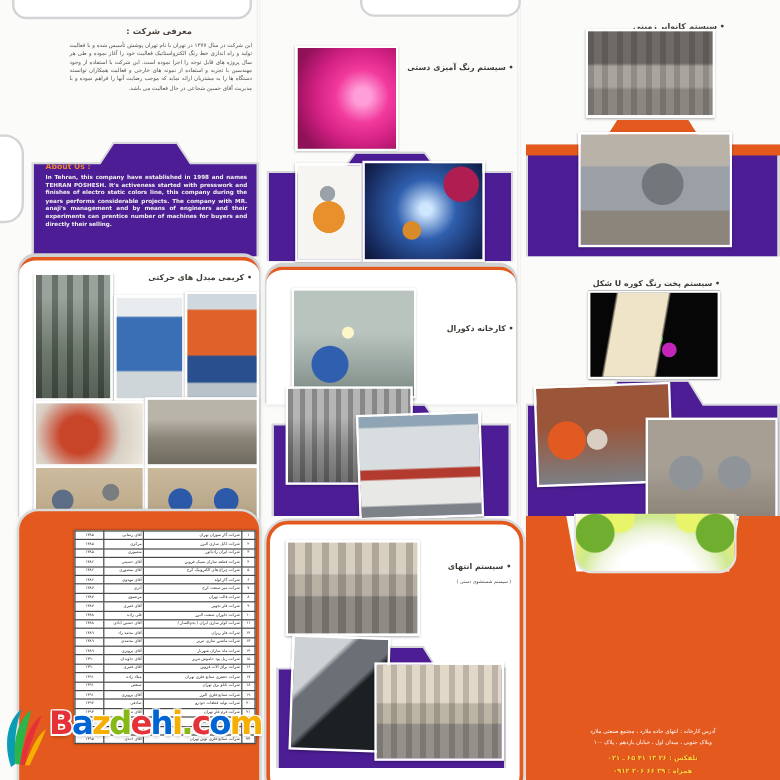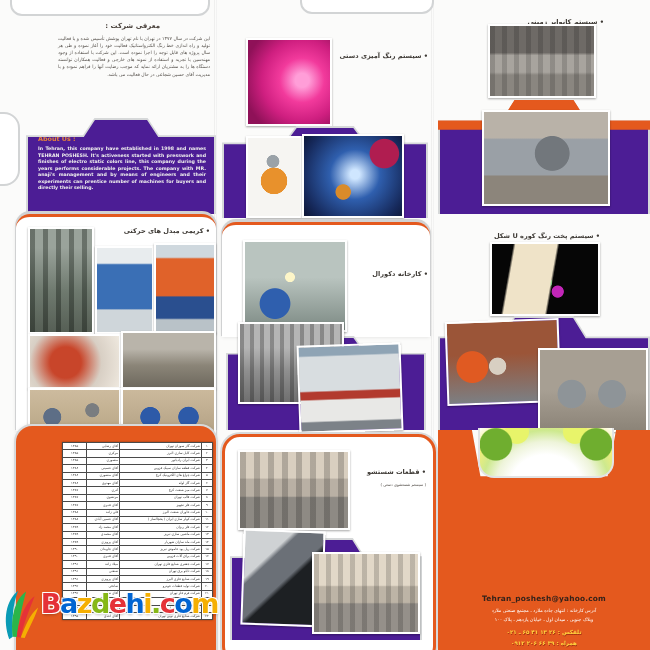--- a/index.html
+++ b/index.html
@@ -333,21 +333,21 @@
   <div class="h-fa" style="left:348px;top:270px;width:80px;">• کارخانه دکورال</div>
 
   <div class="tabup-outer" style="left:226px;top:336px;width:200px;height:94px;">
     <div class="tabup-inner"></div>
   </div>
   <div class="photo p-steelbw" style="left:238px;top:322px;width:102px;height:78px;"></div>
   <div class="photo p-redoven" style="left:298px;top:344px;width:100px;height:84px;transform:rotate(-2deg);"></div>
 
   <div class="mid-bottom-panel" style="left:222px;top:434px;width:208px;height:224px;"></div>
   <div class="photo p-factory" style="left:238px;top:450px;width:108px;height:76px;"></div>
-  <div class="h-fa" style="left:350px;top:468px;width:76px;">• قطعات شستشو</div>
+  <div class="h-fa" style="left:350px;top:468px;width:76px;">• سیستم انتهای</div>
   <div class="wash-sub" style="left:350px;top:482px;width:76px;">( سیستم شستشوی دستی )</div>
   <div class="tabup-outer" style="left:230px;top:538px;width:192px;height:102px;">
     <div class="tabup-inner"></div>
   </div>
   <div class="photo p-booth" style="left:242px;top:530px;width:78px;height:92px;transform:rotate(2deg);"></div>
   <div class="photo p-hall" style="left:312px;top:552px;width:104px;height:78px;"></div>
 
   <div class="h-fa" style="left:492px;top:8px;width:112px;text-align:right;margin-top:10px;">• سیستم کانوایر زمینی</div>
   <div class="photo p-conveyor-room" style="left:488px;top:24px;width:104px;height:70px;"></div>
 
@@ -362,19 +362,18 @@
 
   <div class="tabup-outer" style="left:438px;top:316px;width:212px;height:114px;">
     <div class="tabup-inner"></div>
   </div>
   <div class="photo p-cylinders" style="left:446px;top:320px;width:110px;height:80px;transform:rotate(-2deg);"></div>
   <div class="photo p-machgray" style="left:538px;top:348px;width:106px;height:80px;"></div>
 
   <div class="orange-notch" style="left:438px;top:430px;width:212px;height:220px;"></div>
   <div class="burst" style="left:478px;top:428px;width:132px;height:48px;"></div>
 
-  <div class="contact-email" style="left:448px;top:594px;width:192px;text-align:center;">Tehran_poshesh@yahoo.com</div>
   <div class="contact-addr" style="left:448px;top:608px;width:192px;">آدرس کارخانه : انتهای جاده ملارد ، مجتمع صنعتی ملارد</div>
   <div class="contact-addr" style="left:448px;top:617px;width:192px;">وبلاک جنوبی ، میدان اول ، خیابان یازدهم ، پلاک ۱۰۰</div>
   <div class="contact-phone" style="left:448px;top:629px;width:192px;">تلفکس : ۲۶ ۱۳ ۴۱ ۶۵ ـ ۰۲۱</div>
   <div class="contact-phone" style="left:448px;top:640px;width:192px;">همراه : ۳۹ ۶۶ ۲۰۶ ۰۹۱۲</div>
 
 </div>
 
 </body></html>

